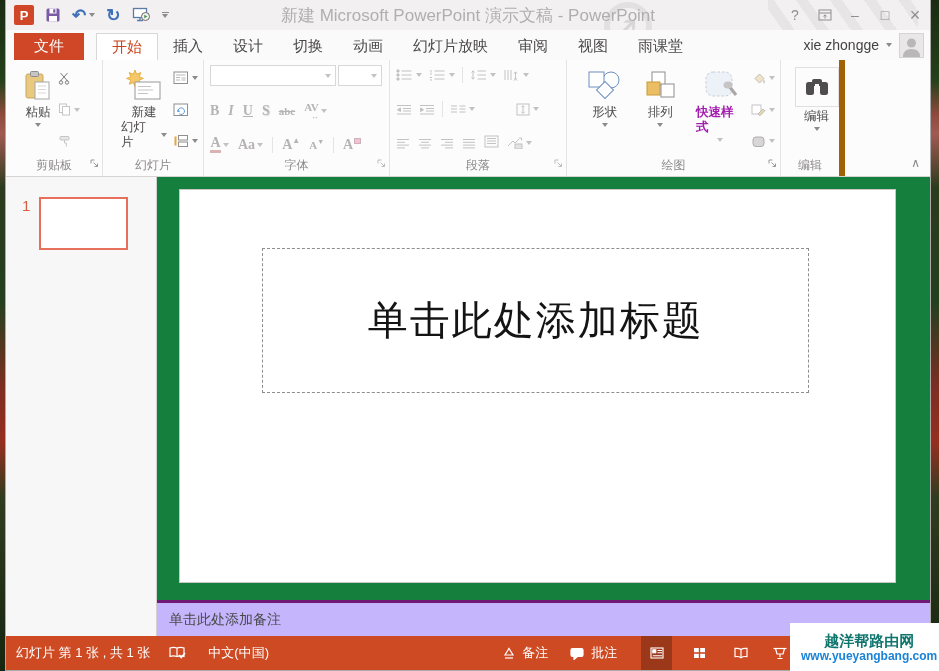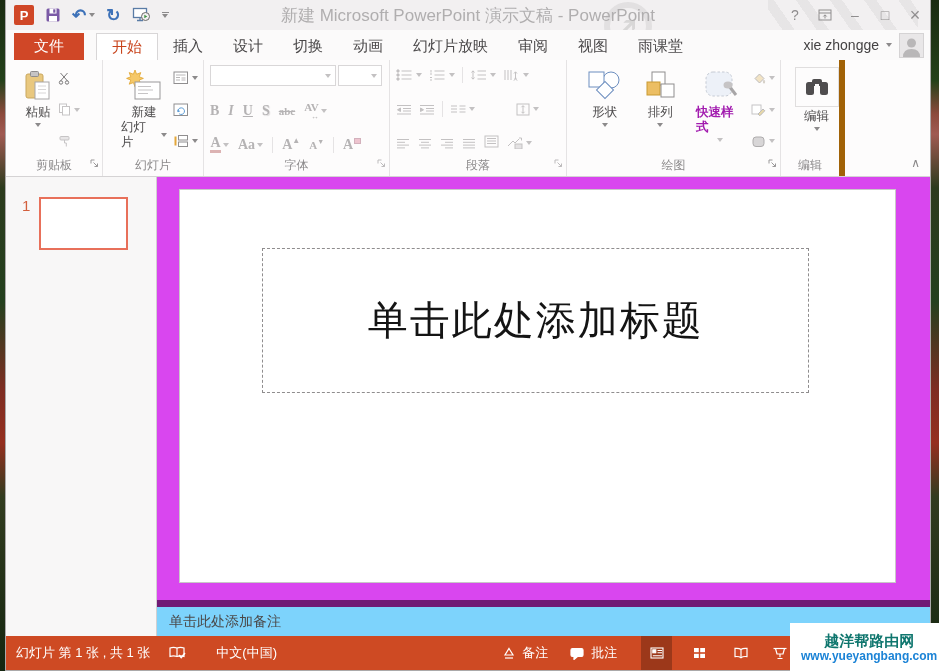--- a/index.html
+++ b/index.html
@@ -56,28 +56,28 @@
   .g.sm { font-size: 11px; }
   .vsep { width: 1px; height: 16px; background: #e5e3e4; }
   .editbox { width: 44px; height: 40px; border: 1px solid #e0dede; display: flex; align-items: center; justify-content: center; }
   .collapse-chevron { position: absolute; right: 10px; bottom: 6px; color: #8a8889; font-size: 12px; }
   
   .content { flex: 1; display: flex; min-height: 0; }
   .thumbs { width: 151px; background: #f8f7f7; border-right: 1px solid #d2d0d1; padding-top: 18px; position: relative; flex: none; }
   .thumb-num { position: absolute; left: 16px; top: 20px; color: #d35f3d; font-size: 15px; }
   .thumb-box { position: absolute; left: 33px; top: 20px; width: 89px; height: 53px; background: #fff; border: 2px solid #e8705a; }
   .editor { flex: 1; display: flex; flex-direction: column; min-width: 0; }
-  .canvas-wrap { flex: 1; background: #d946ef; position: relative; text-align: center; }
+  .canvas-wrap { flex: 1; background: #15803d; position: relative; text-align: center; }
   .slide { position: absolute; left: 22px; right: 34px; top: 12px; bottom: 17px; background: #fff; border: 1px solid #c9c7c8; }
   .ph { position: absolute; left: 11.5%; width: 76.5%; border: 1px dashed #8f8d8e; }
   .ph-title { top: 58px; height: 145px; display: flex; align-items: center; justify-content: center; }
   .ph-title span { font-family: "Liberation Serif", serif; font-size: 40px; color: #141414; letter-spacing: 2px; }
   .ph-subtitle { top: 207px; height: 97px; display: flex; justify-content: center; }
   .ph-subtitle span { font-family: "Liberation Serif", serif; font-size: 16px; color: #232323; margin-top: 7px; }
-  .notes { height: 36px; background: #7dd3fc; border-top: 7px solid #701a75; display: flex; align-items: center; padding-left: 12px; font-size: 14px; color: #4b4949; flex: none; }
+  .notes { height: 36px; background: #c4b5fd; border-top: 3px solid #701a75; display: flex; align-items: center; padding-left: 12px; font-size: 14px; color: #4b4949; flex: none; }
   
   .statusbar { height: 34px; background: #ce4a23; color: #fff; display: flex; align-items: center; font-size: 13px; padding-left: 10px; flex: none; }
   .sb-item { display: flex; align-items: center; gap: 6px; }
   .viewbtn { width: 31px; height: 34px; display: flex; align-items: center; justify-content: center; }
   .viewbtn.active { background: rgba(0,0,0,.24); }
   .zoom-track { width: 96px; height: 2px; background: rgba(255,255,255,.95); position: relative; margin: 0 8px; }
   .zoom-handle { position: absolute; left: 40px; top: -7px; width: 7px; height: 16px; background: #fff; }
   .zoom-tick { position: absolute; left: 70%; top: -3px; width: 1px; height: 8px; background: #fff; }
   
   .sitemark { position: absolute; right: 0; bottom: 0; width: 149px; height: 48px; background: #fff; display: flex; align-items: center; gap: 5px; padding: 3px 4px 3px 6px; z-index: 10; }
@@ -539,21 +539,21 @@
     <span class="sb-item">幻灯片 第 1 张 , 共 1 张</span>
     <span class="sb-item" style="margin-left:18px">
       <svg width="18" height="14" viewBox="0 0 18 14">
           <g stroke="#fff" fill="none" stroke-width="1.2">
             <path d="M2 2 q3.5 -1.3 7 0 q3.5 -1.3 7 0 v8.5 q-3.5 -1.3 -7 0 q-3.5 -1.3 -7 0z"></path>
             <path d="M9 2 v8.5"></path>
             <path d="M11 9 l2.2 2.5 L17 7" stroke-width="1.5"></path>
           </g>
         </svg>
     </span>
-    <span class="sb-item" style="margin-left:30px">中文(中国)</span>
+    <span class="sb-item" style="margin-left:22px">中文(中国)</span>
     <span class="sb-item" style="margin-left:auto">
       <svg width="14" height="12" viewBox="0 0 14 12">
           <g stroke="#fff" fill="none" stroke-width="1.2">
             <path d="M7 1.5 L11 8 H3z"></path>
             <path d="M3 11 h8"></path>
           </g>
         </svg>
       <span>备注</span>
     </span>
     <span class="sb-item" style="margin-left:22px">

